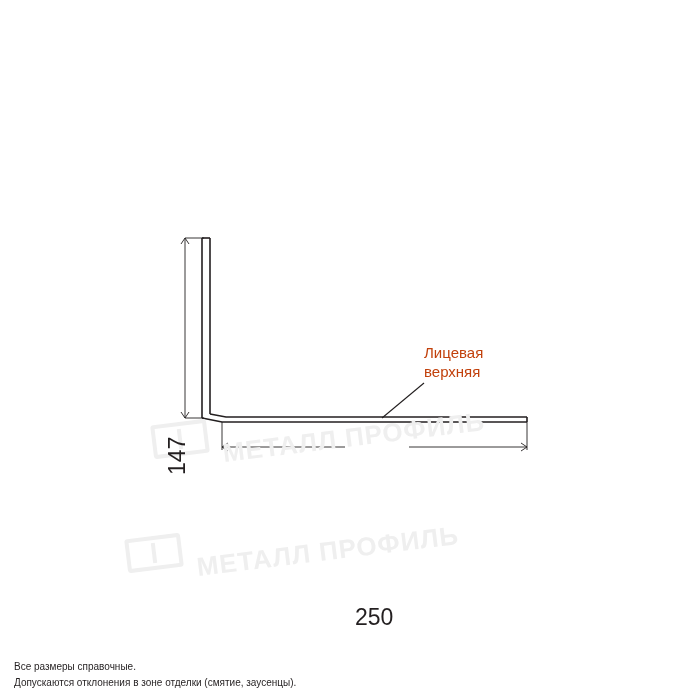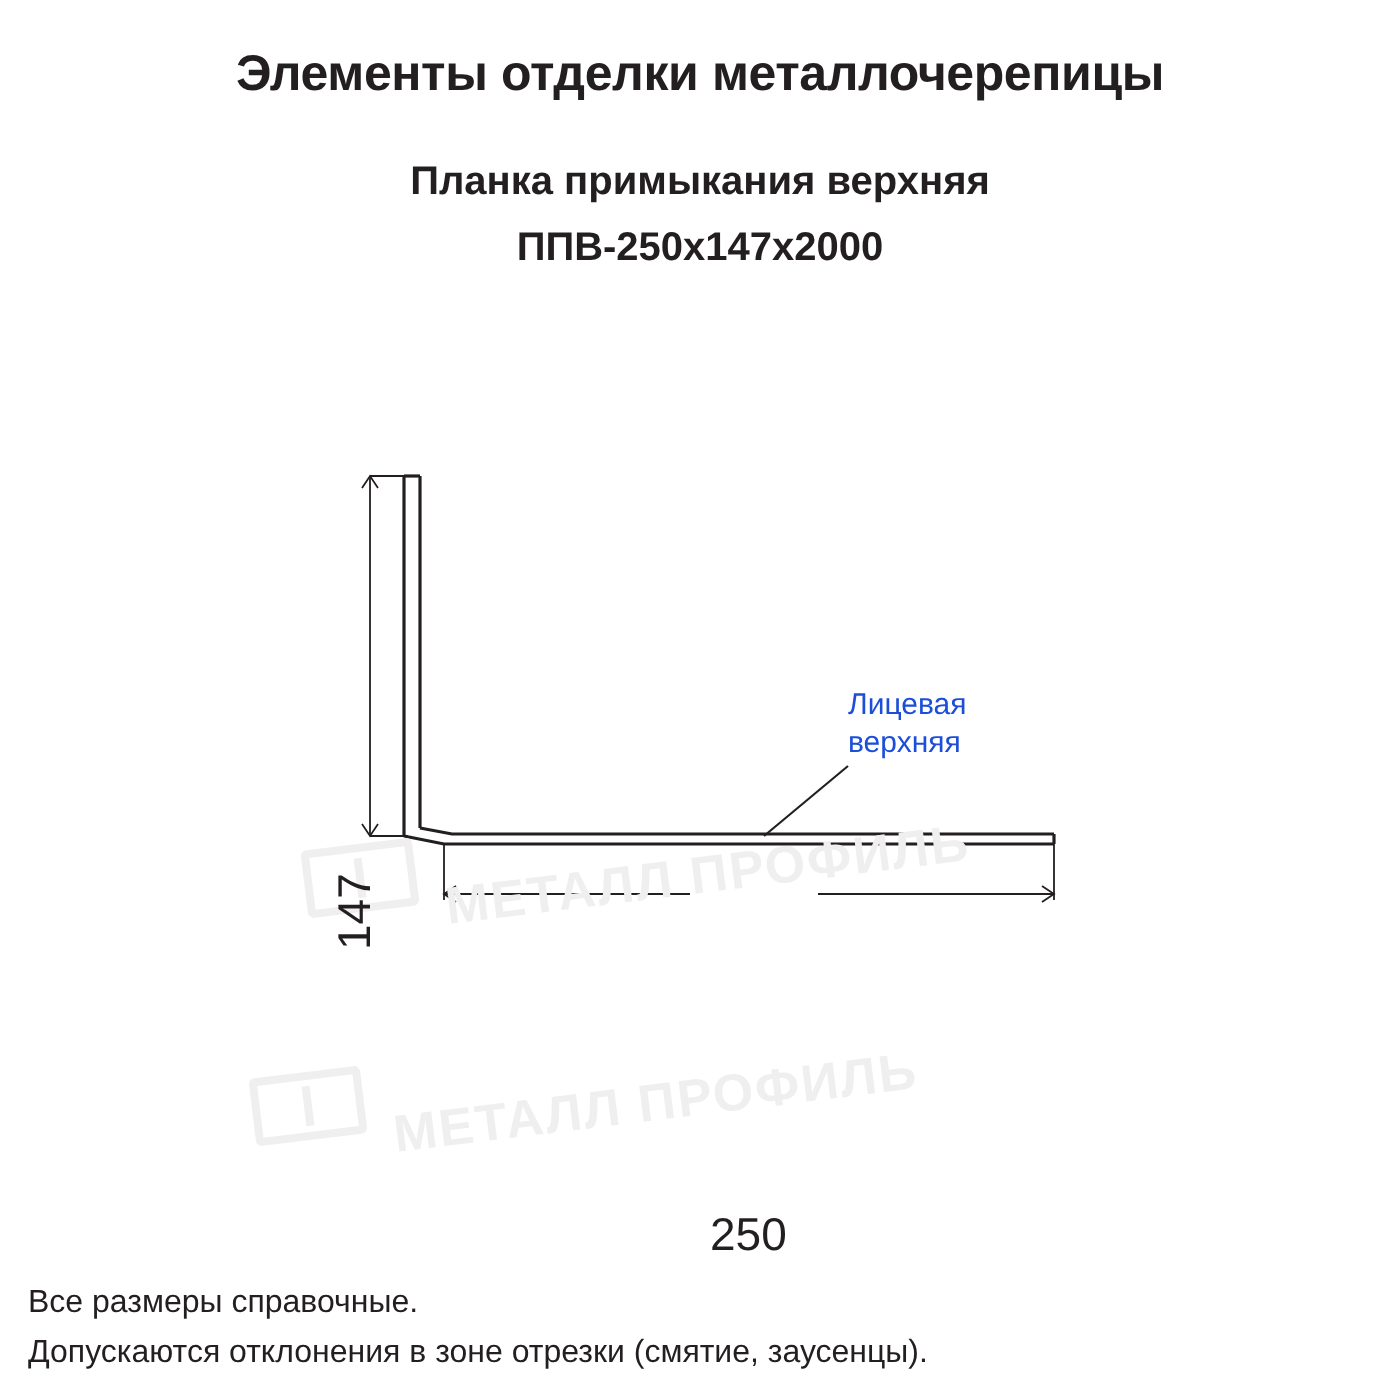--- a/index.html
+++ b/index.html
@@ -81,21 +81,21 @@
   }
   .wm1 { left: 222px; top: 252px; transform: rotate(-7deg); }
   .wm1b { left: 152px; top: 252px; width: 56px; height: 34px; transform: rotate(-7deg); }
   .wm2 { left: 196px; top: 366px; transform: rotate(-7deg); }
   .wm2b { left: 126px; top: 366px; width: 56px; height: 34px; transform: rotate(-7deg); }
   .callout-text {
     position: absolute;
     font-size: 15px;
     line-height: 1.3;
     white-space: nowrap;
-    color: #1d4ed8;
+    color: #c2410c;
   }
   .dim-text {
     position: absolute;
     font-size: 23px;
     color: #231f20;
     white-space: nowrap;
   }
   .dim-147 {
     left: 164px;
     top: 305px;
@@ -104,37 +104,32 @@
   }
   .dim-250 {
     left: 355px;
     top: 434px;
     text-align: right;
   }
   .footer {
     position: absolute;
     left: 14px;
     bottom: 10px;
-    font-size: 16px;
+    font-size: 10px;
     line-height: 1.55;
     color: #231f20;
   }
   .footer div { white-space: nowrap; }
   svg { display: block; }
 </style>
 </head>
 <body>
 
 <div class="page">
 
-  <div class="title-block">
-    <div class="title-main">Элементы отделки металлочерепицы</div>
-    <div class="title-sub">Планка примыкания верхняя</div>
-    <div class="title-code">ППВ-250х147х2000</div>
-  </div>
 
   <div class="drawing-area">
 
     <div class="wm wm1">МЕТАЛЛ ПРОФИЛЬ</div>
     <div class="wm-box wm1b"></div>
     <div class="wm wm2">МЕТАЛЛ ПРОФИЛЬ</div>
     <div class="wm-box wm2b"></div>
 
     <svg width="700" height="340" viewBox="0 0 700 340">
 
@@ -180,16 +175,16 @@
 
     <div class="callout-text" style="left:424px; top:173px;">Лицевая</div>
     <div class="callout-text" style="left:424px; top:192px;">верхняя</div>
 
     <div class="dim-text dim-147">147</div>
     <div class="dim-text dim-250">250</div>
   </div>
 
   <div class="footer">
     <div>Все размеры справочные.</div>
-    <div>Допускаются отклонения в зоне отрезки (смятие, заусенцы).</div>
+    <div>Допускаются отклонения в зоне отделки (смятие, заусенцы).</div>
   </div>
 
 </div>
 
 </body></html>

